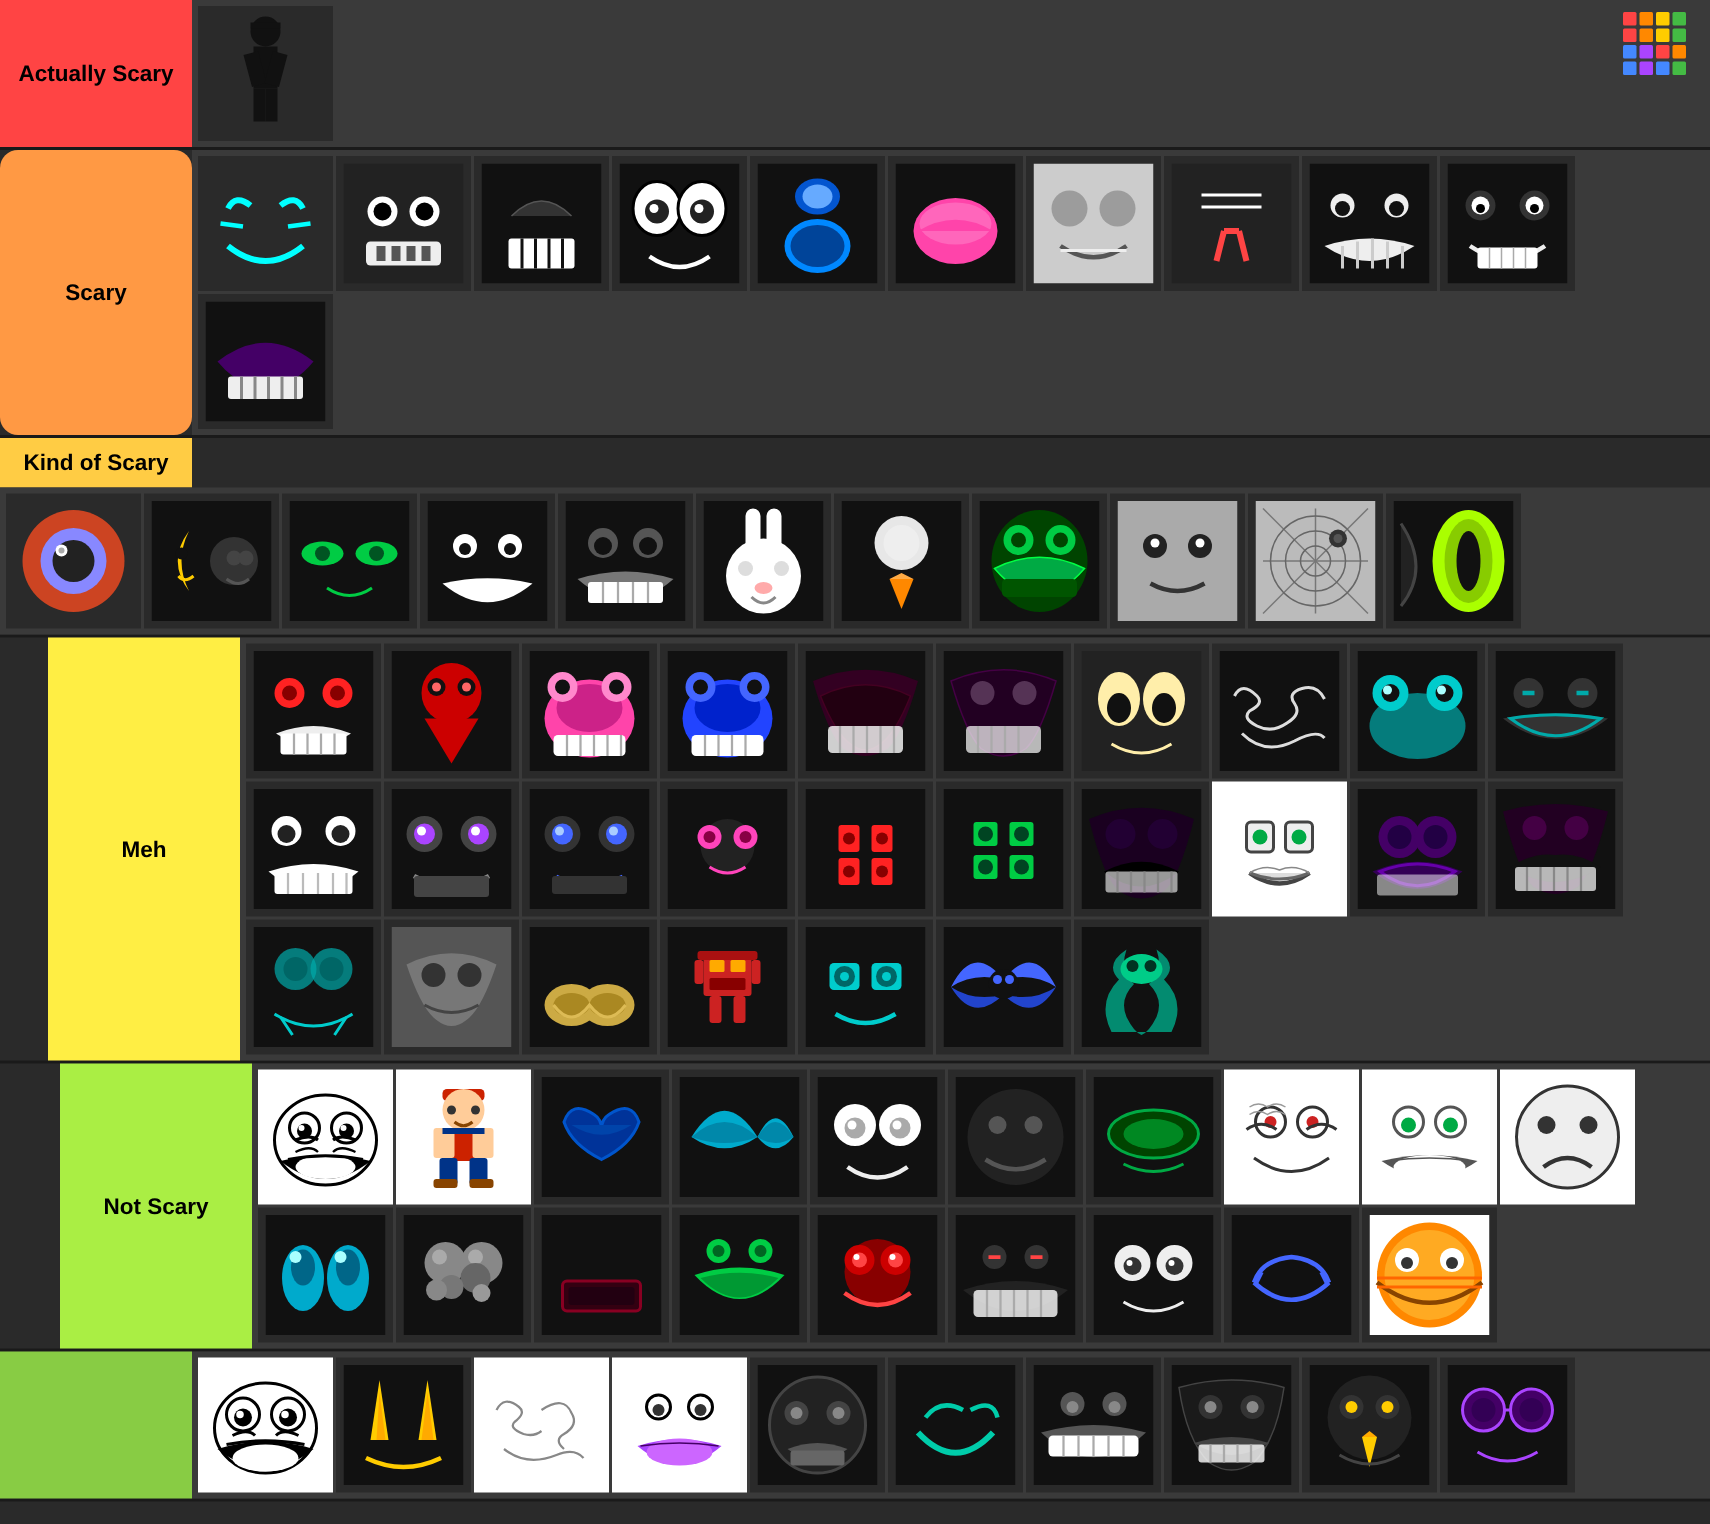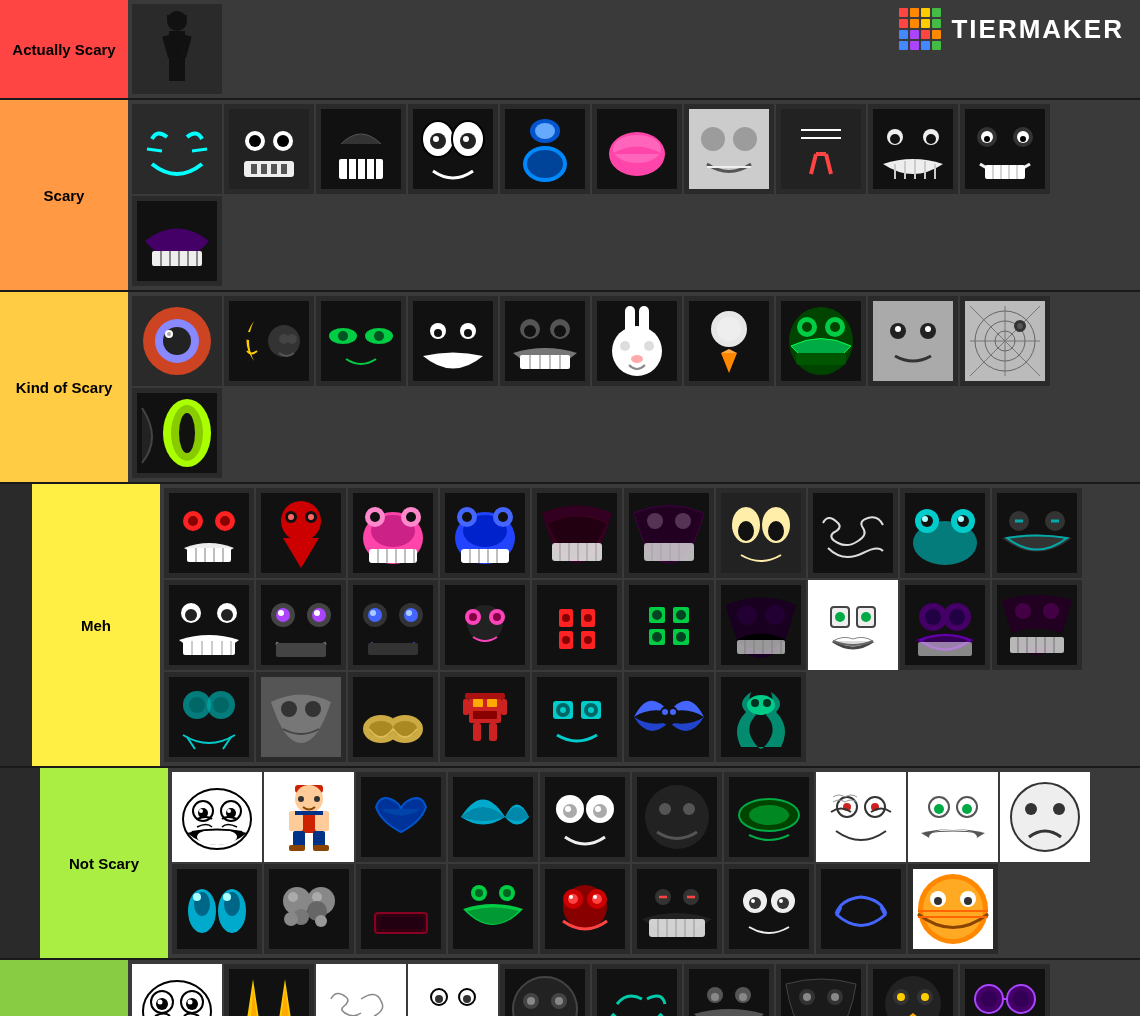--- a/index.html
+++ b/index.html
@@ -44,21 +44,21 @@
       height: 90px;
       background: #2a2a2a;
       display: flex;
       align-items: center;
       justify-content: center;
       overflow: hidden;
       flex-shrink: 0;
     }
     
     .row-actually-scary .tier-label { background: #ff4444; }
-    .row-scary .tier-label { background: #ff9944; }
+    .row-scary .tier-label { background: #ff9944; border-radius: 12px; }
     .row-kind-of-scary .tier-label { background: #ffcc44; }
     .row-meh .tier-label { background: #ffee44; }
     .row-not-scary .tier-label { background: #aaee44; }
     .row-opposite .tier-label { background: #88cc44; }
 
     
     .face-svg {
       width: 80px;
       height: 80px;
     }
@@ -106,21 +106,20 @@
           <div style="background:#44bb44; border-radius:1px;"></div>
           <div style="background:#4488ff; border-radius:1px;"></div>
           <div style="background:#aa44ff; border-radius:1px;"></div>
           <div style="background:#ff4444; border-radius:1px;"></div>
           <div style="background:#ff8800; border-radius:1px;"></div>
           <div style="background:#4488ff; border-radius:1px;"></div>
           <div style="background:#aa44ff; border-radius:1px;"></div>
           <div style="background:#4488ff; border-radius:1px;"></div>
           <div style="background:#44bb44; border-radius:1px;"></div>
         </div>
-        <span style="font-size:26px; font-weight:900; color:#fff; font-family:'Arial Black',Arial,sans-serif; text-transform:uppercase; letter-spacing:2px;">TiERMAKER</span>
       </div>
 
       <div class="tier-item">
         <svg class="face-svg" viewBox="0 0 80 80">
 
           <circle cx="40" cy="12" r="10" fill="#111"></circle>
           <rect x="30" y="6" width="20" height="4" fill="#111"></rect>
           <rect x="32" y="22" width="16" height="28" fill="#111"></rect>
           <rect x="28" y="26" width="10" height="22" fill="#111" transform="rotate(-15,33,37)"></rect>
           <rect x="42" y="26" width="10" height="22" fill="#111" transform="rotate(15,47,37)"></rect>
@@ -269,21 +268,21 @@
           <line x1="24" y1="50" x2="24" y2="65" stroke="#888" stroke-width="2"></line>
           <line x1="33" y1="50" x2="33" y2="65" stroke="#888" stroke-width="2"></line>
           <line x1="42" y1="50" x2="42" y2="65" stroke="#888" stroke-width="2"></line>
           <line x1="51" y1="50" x2="51" y2="65" stroke="#888" stroke-width="2"></line>
           <line x1="60" y1="50" x2="60" y2="65" stroke="#888" stroke-width="2"></line>
         </svg>
       </div>
     </div>
   </div>
 
-  <div class="tier-row row-kind-of-scary" style="min-height:96px;">
+  <div class="tier-row row-kind-of-scary" style="min-height:96px;flex-direction:column;">
     <div class="tier-label" style="background:#ffcc44;">
       <span>Kind of Scary</span>
     </div>
     <div class="tier-items">
 
       <div class="tier-item">
         <svg class="face-svg" viewBox="0 0 80 80">
           <circle cx="40" cy="40" r="34" fill="#cc4422"></circle>
           <circle cx="40" cy="40" r="22" fill="#8888ff"></circle>
           <circle cx="40" cy="40" r="14" fill="#222"></circle>

